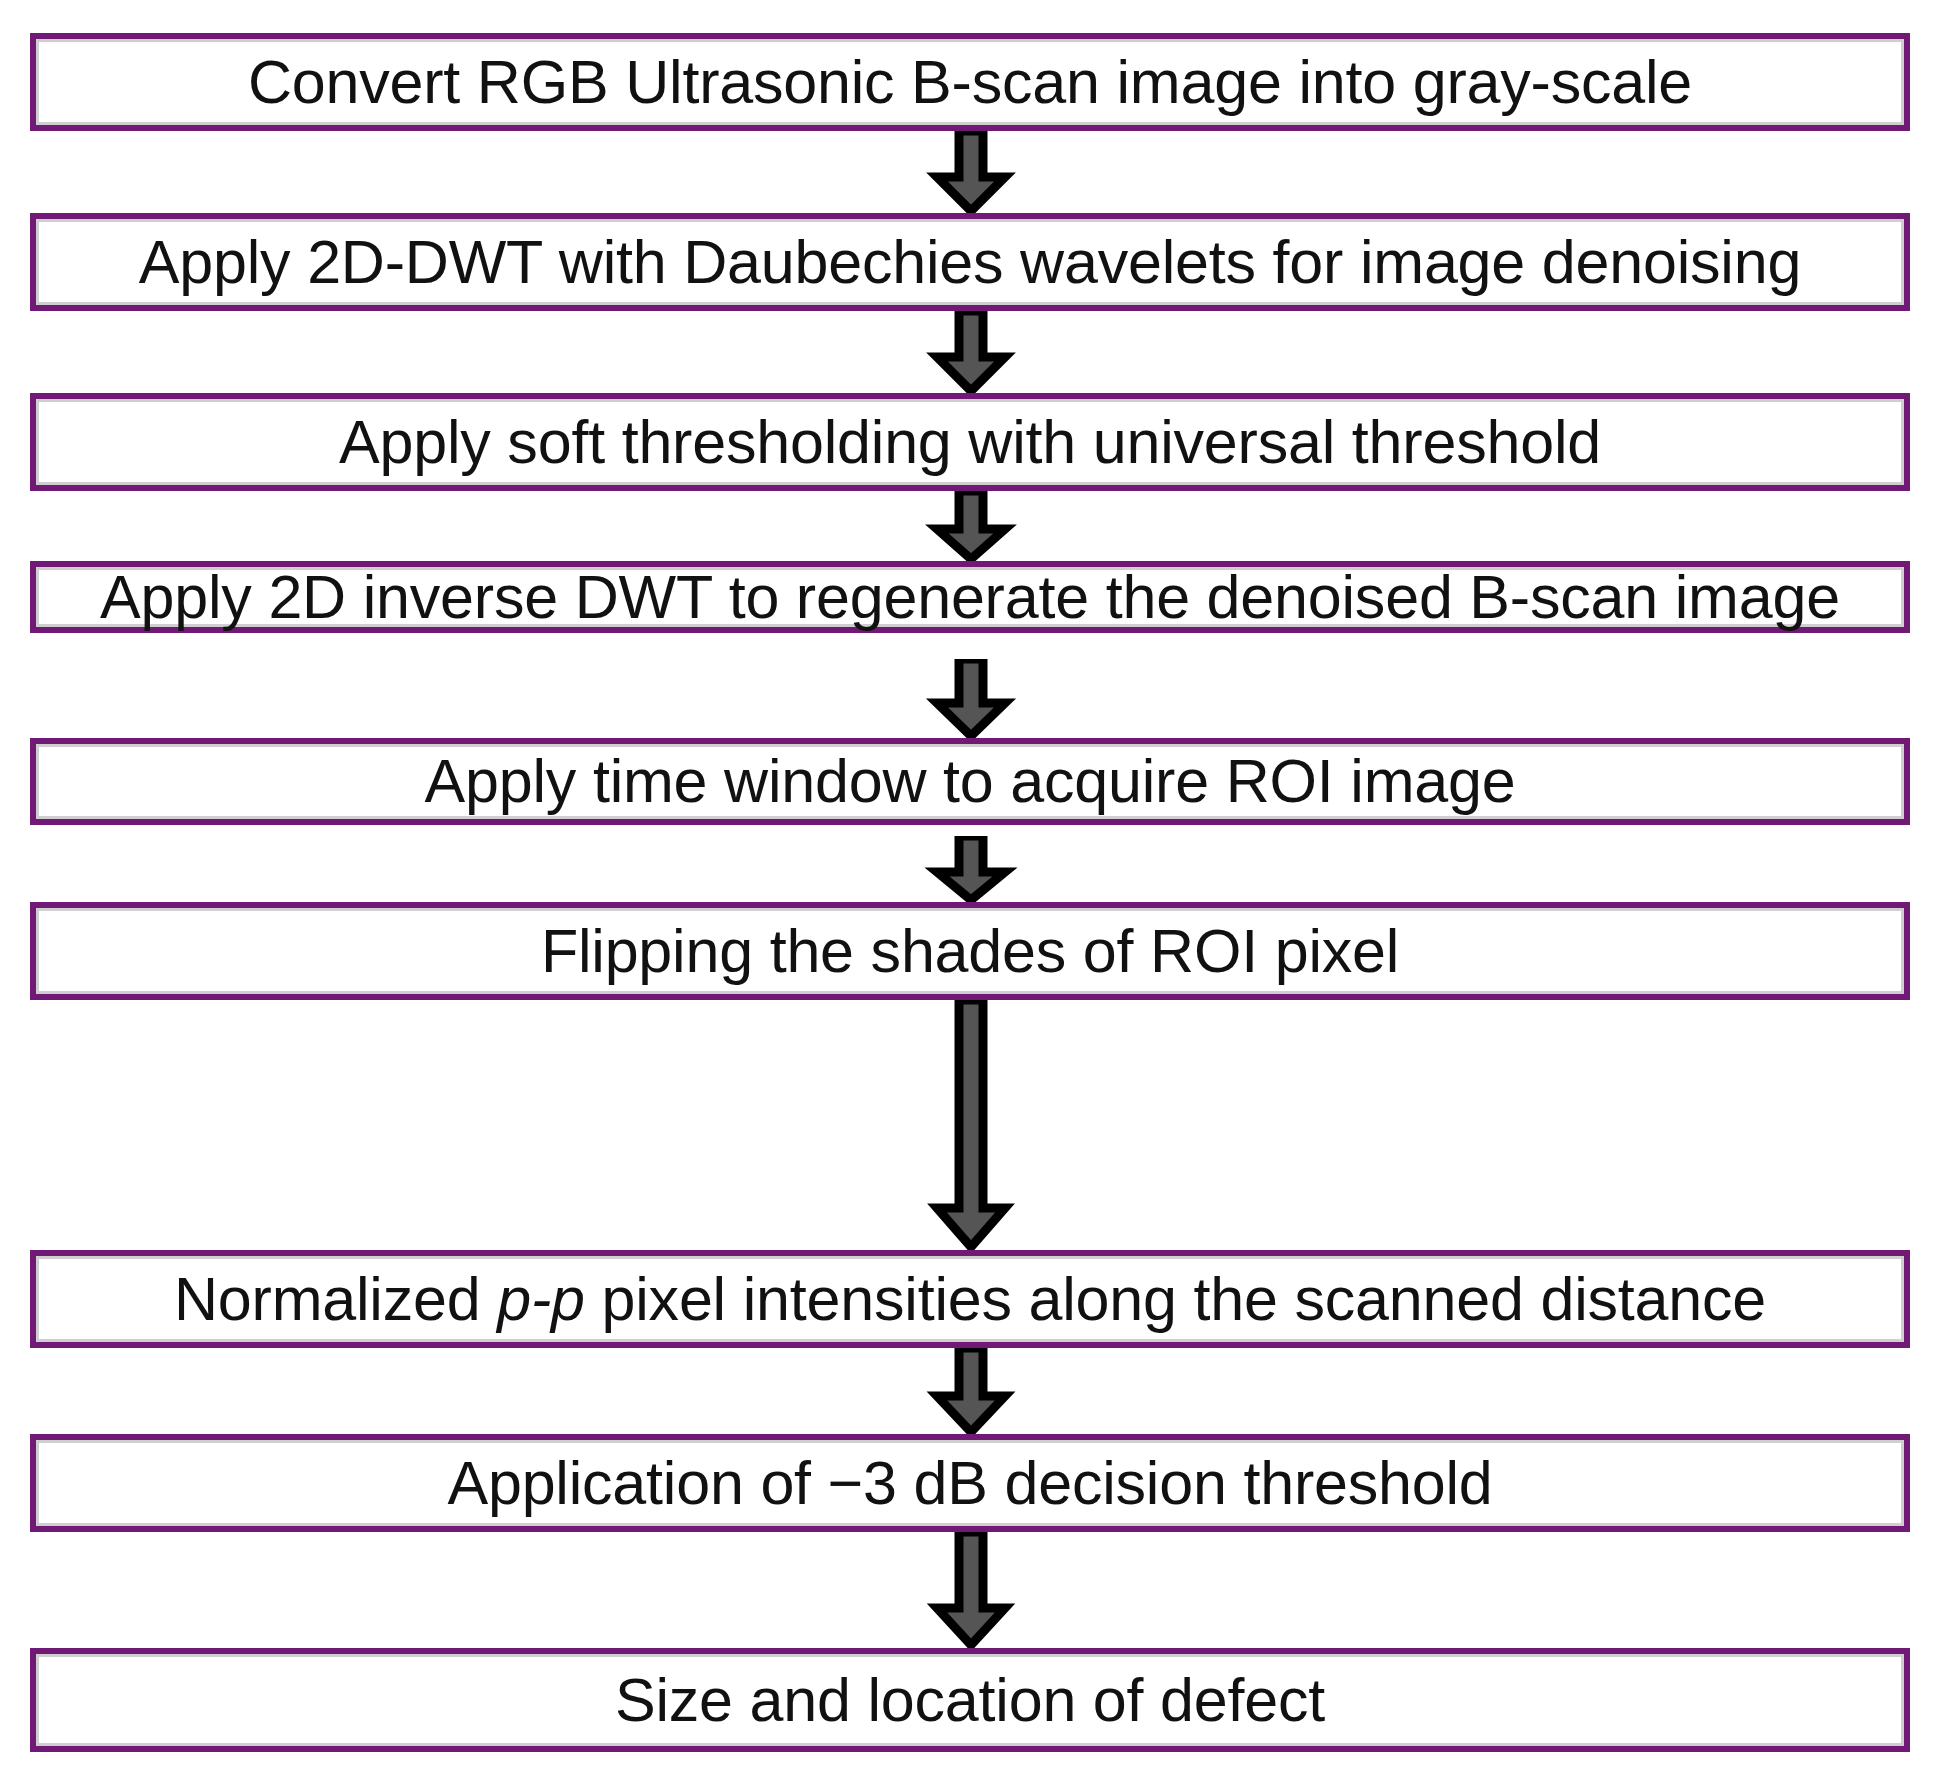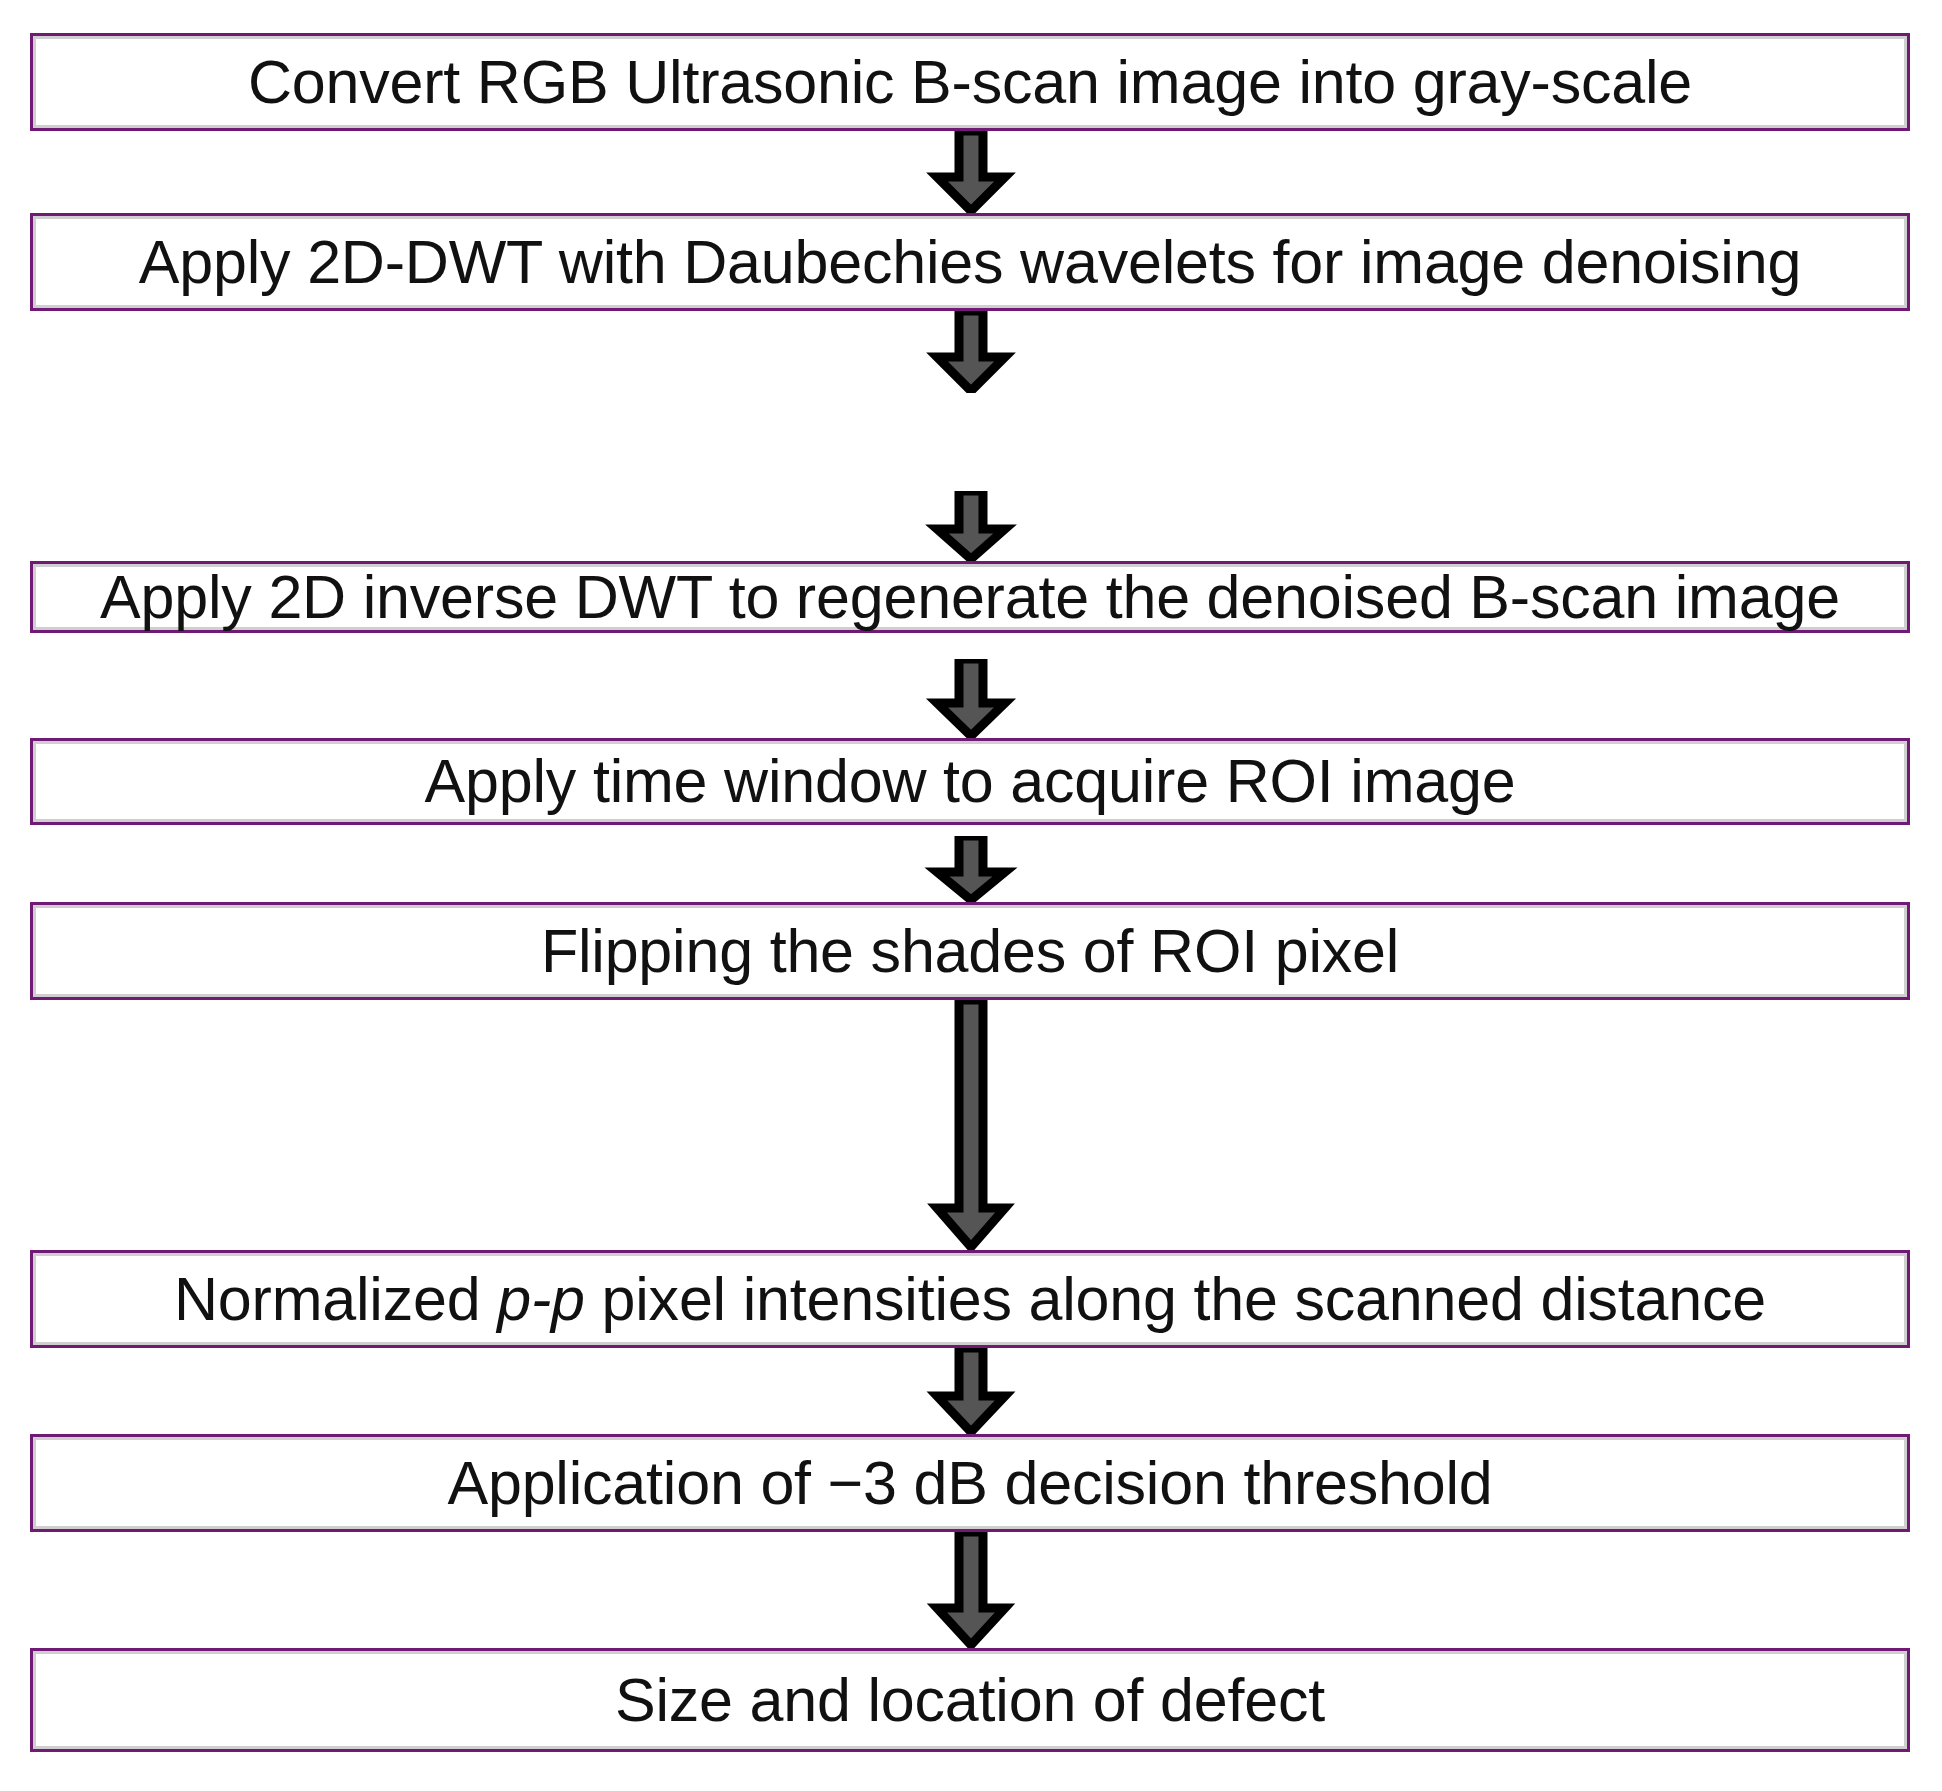--- a/index.html
+++ b/index.html
@@ -24,21 +24,21 @@
     width: 1942px;
     height: 1791px;
   }
   
   .node {
     position: absolute;
     left: 30px;
     width: 1880px;
     box-sizing: border-box;
     background: #ffffff;
-    border: 3px solid #701a75;
+    border: 6px solid #701a75;
     display: flex;
     align-items: center;
     justify-content: center;
     
     box-shadow: inset 0 0 0 3px #cfcfcf;
   }
   .node-label {
     font-size: 61px;
     line-height: 1.05;
     color: #111111;
@@ -89,20 +89,23 @@
     <div class="node n2">
       <span class="node-label">Apply 2D-DWT with Daubechies wavelets for image denoising</span>
     </div>
 
     <div class="connector" style="top:311px;height:82px;">
       <svg viewBox="0 0 120 82" preserveAspectRatio="none" aria-hidden="true">
         <polygon points="48,0 72,0 72,46 94,46 60,80 26,46 48,46" fill="#555555" stroke="#000000" stroke-width="9" stroke-linejoin="miter"></polygon>
       </svg>
     </div>
 
+    <div class="node n3">
+      <span class="node-label">Apply soft thresholding with universal threshold</span>
+    </div>
 
     <div class="connector" style="top:491px;height:70px;">
       <svg viewBox="0 0 120 70" preserveAspectRatio="none" aria-hidden="true">
         <polygon points="48,0 72,0 72,38 94,38 60,68 26,38 48,38" fill="#555555" stroke="#000000" stroke-width="9" stroke-linejoin="miter"></polygon>
       </svg>
     </div>
 
     <div class="node n4">
       <span class="node-label">Apply 2D inverse DWT to regenerate the denoised B-scan image</span>
     </div>

